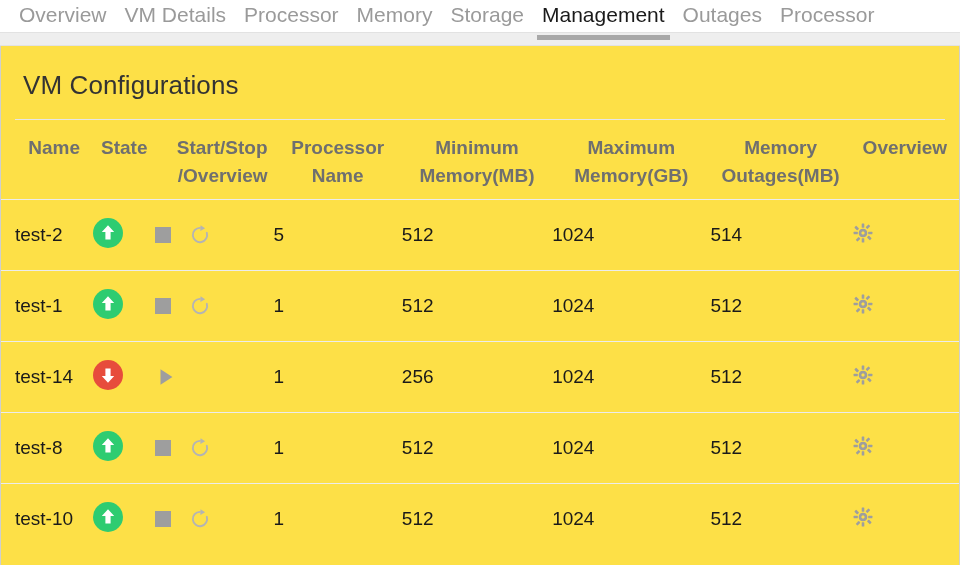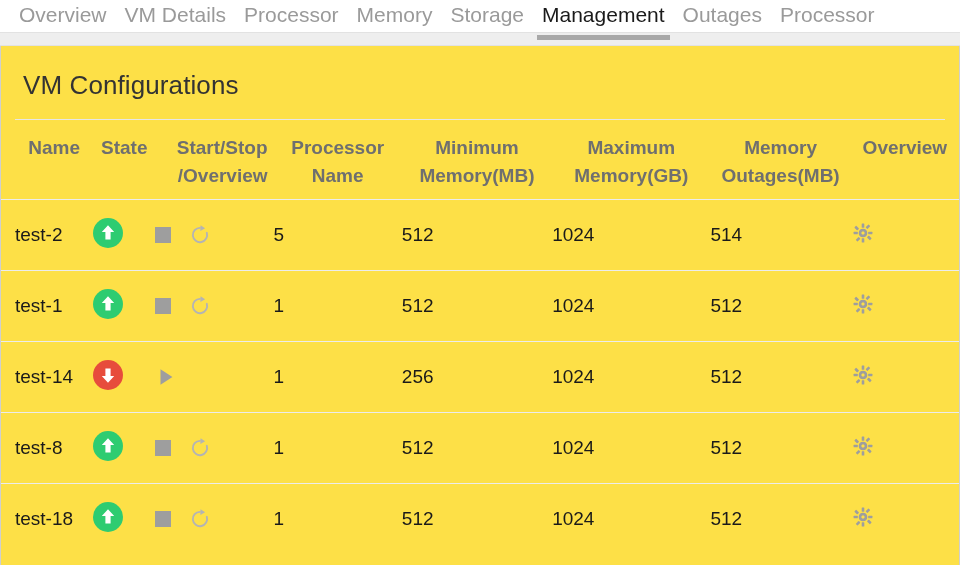--- a/index.html
+++ b/index.html
@@ -379,21 +379,21 @@
                     <rect x="17.2" y="10.7" width="4.2" height="2.6" rx="0.5"></rect>
                     <rect x="4.4" y="5.0" width="2.6" height="4.2" rx="0.5" transform="rotate(-45 5.7 7.1)"></rect>
                     <rect x="17.0" y="14.8" width="2.6" height="4.2" rx="0.5" transform="rotate(-45 18.3 16.9)"></rect>
                     <rect x="14.8" y="4.4" width="4.2" height="2.6" rx="0.5" transform="rotate(-45 16.9 5.7)"></rect>
                     <rect x="5.0" y="17.0" width="4.2" height="2.6" rx="0.5" transform="rotate(-45 7.1 18.3)"></rect>
                   </g>
                 </svg>
               </span></td>
           </tr>
           <tr>
-            <td class="col-name">test-18</td>
+            <td class="col-name">test-10</td>
             <td><span class="state-badge running">
                 <svg width="30" height="30" viewBox="0 0 30 30">
                   <path d="M15 7.2 L21.2 14 L17.6 14 L17.6 21.4 L12.4 21.4 L12.4 14 L8.8 14 Z" fill="#ffffff"></path>
                 </svg>
               </span></td>
             <td>
               <div class="ctrl-wrap">
                 <span class="btn-stop"></span>
                 <span class="btn-restart">
                   <svg width="22" height="22" viewBox="0 0 24 24">

